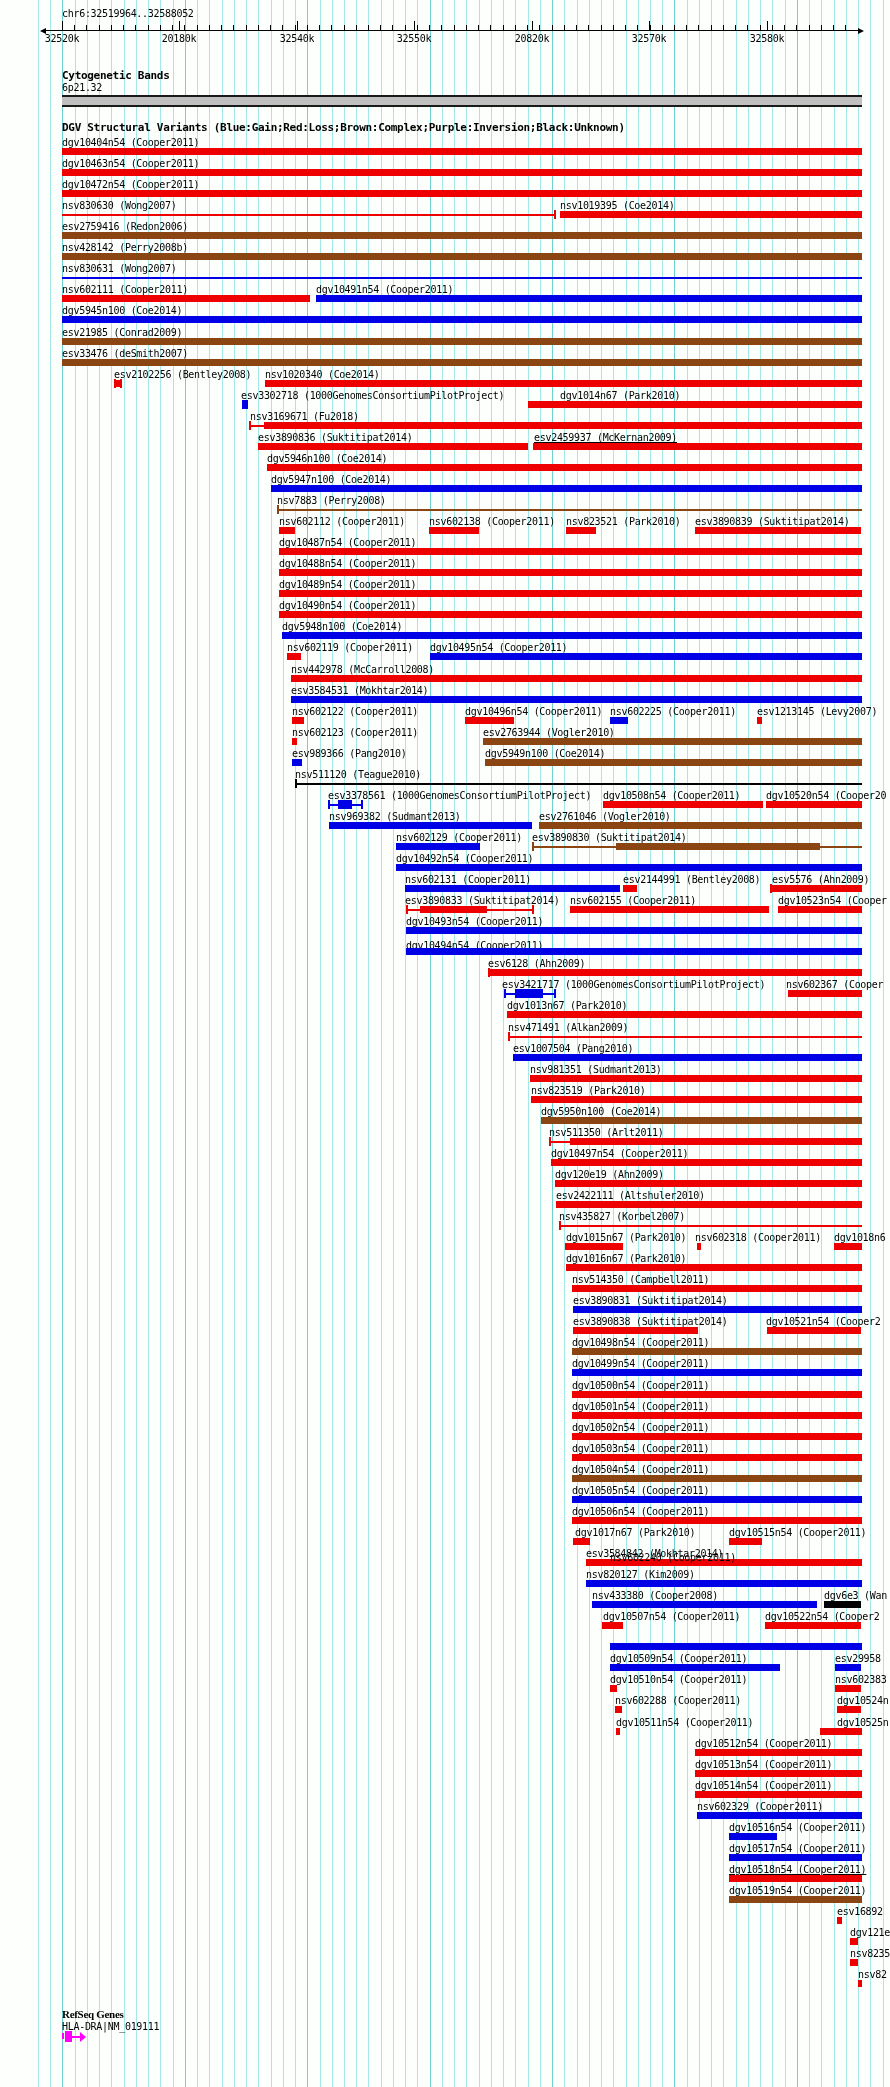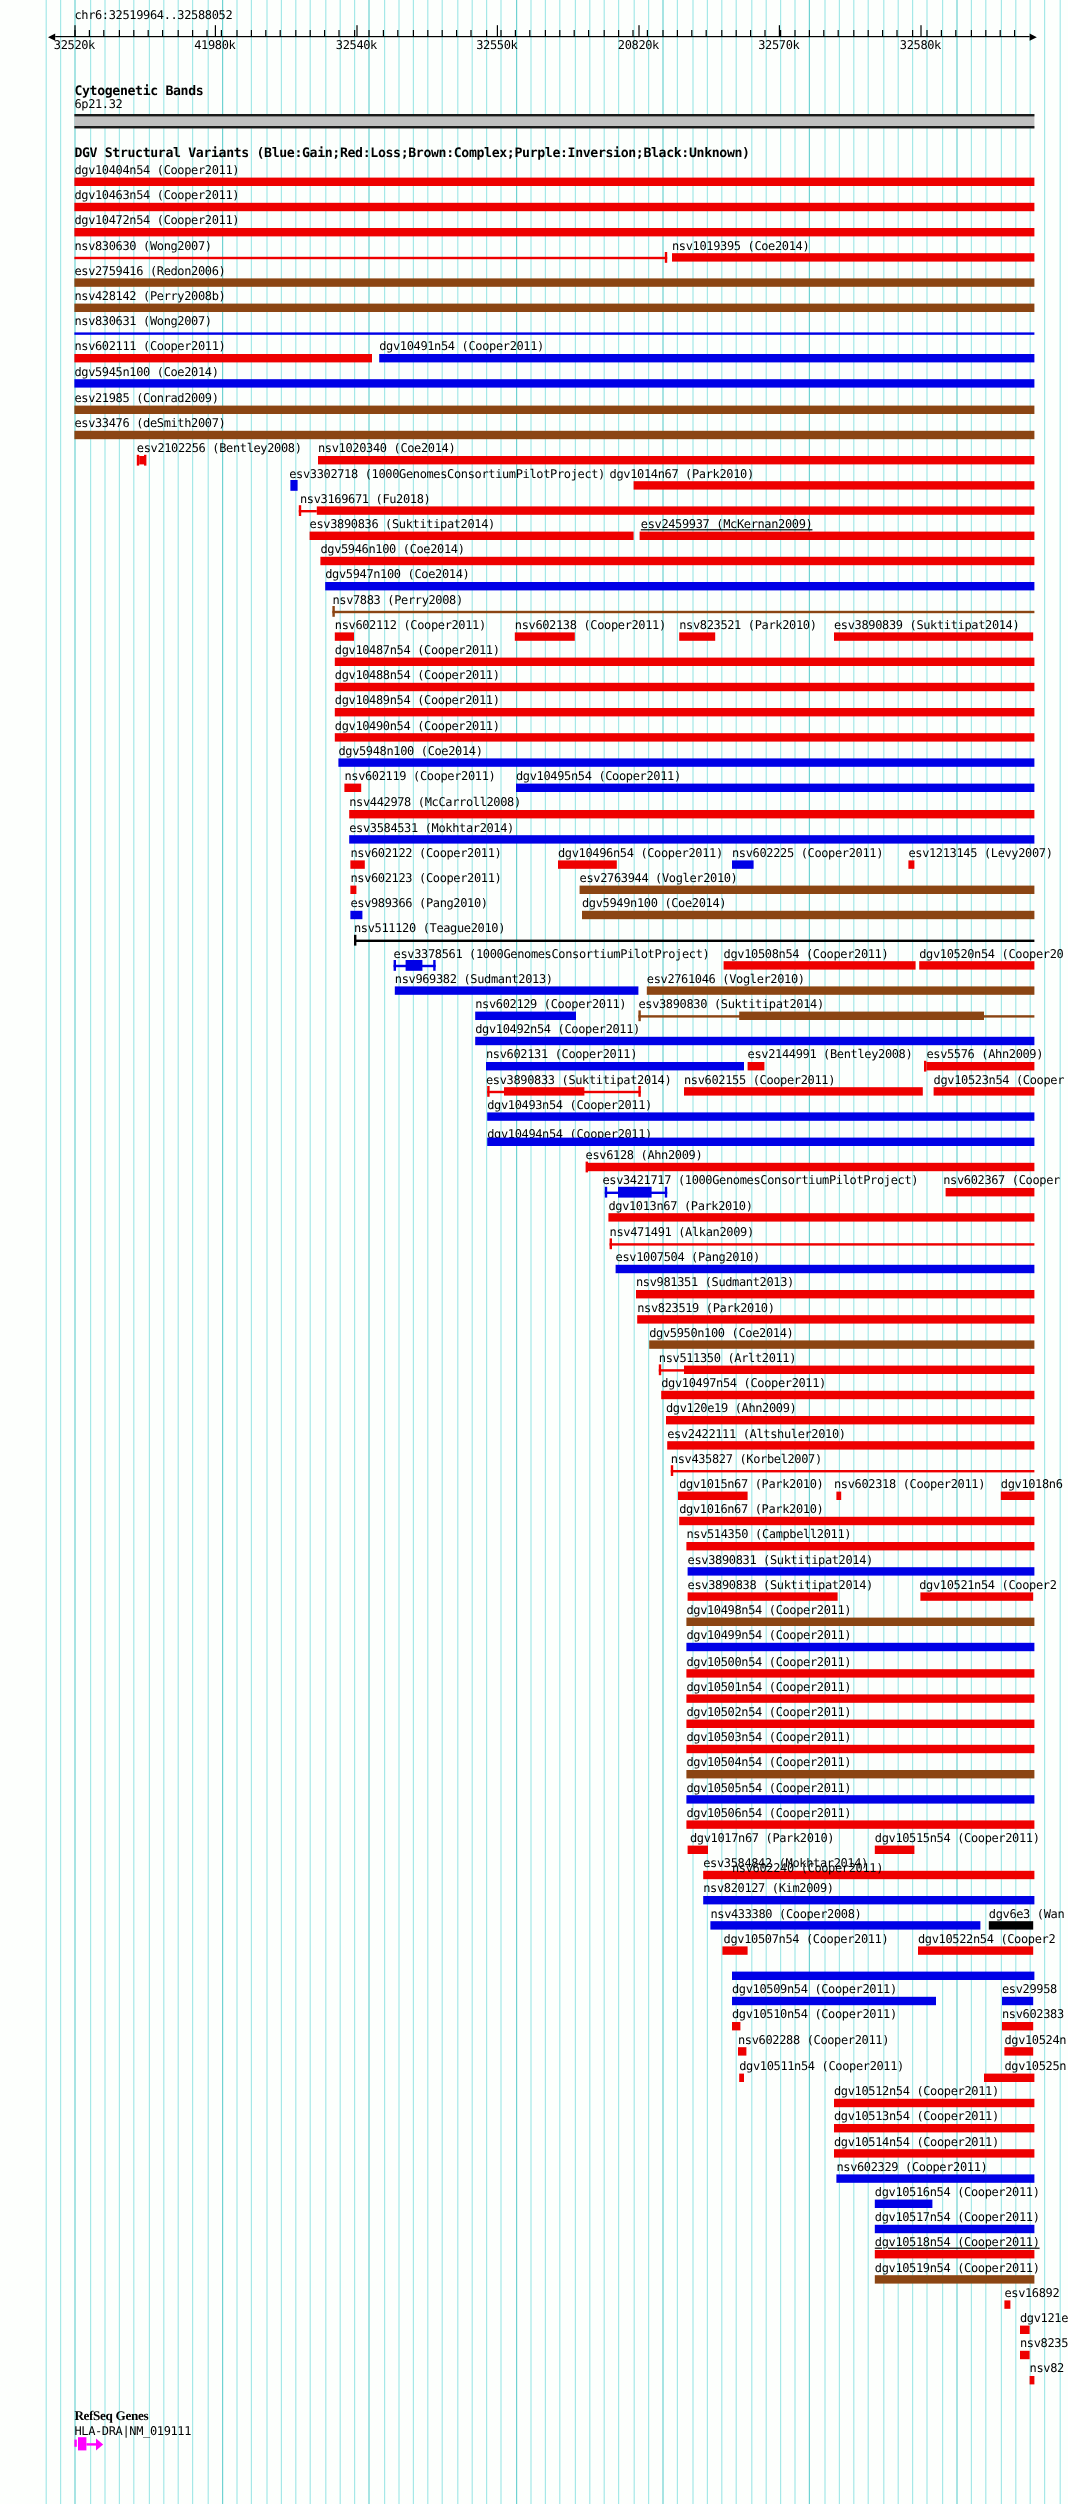--- a/index.html
+++ b/index.html
@@ -164,21 +164,21 @@
     <div class="tick" style="left: 771.92px; top: 25px; height: 5px;"></div>
     <div class="tick" style="left: 784.16px; top: 25px; height: 5px;"></div>
     <div class="tick" style="left: 796.4px; top: 25px; height: 5px;"></div>
     <div class="tick" style="left: 808.64px; top: 25px; height: 5px;"></div>
     <div class="tick" style="left: 820.88px; top: 25px; height: 5px;"></div>
     <div class="tick" style="left: 833.12px; top: 25px; height: 5px;"></div>
     <div class="tick" style="left: 845.36px; top: 25px; height: 5px;"></div>
     <div class="tick" style="left: 62px; top: 21px; height: 9px;"></div>
     <div class="rlabel" style="left: 32px; top: 33px;">32520k</div>
     <div class="tick" style="left: 179px; top: 21px; height: 9px;"></div>
-    <div class="rlabel" style="left: 149px; top: 33px;">41980k</div>
+    <div class="rlabel" style="left: 149px; top: 33px;">20180k</div>
     <div class="tick" style="left: 297px; top: 21px; height: 9px;"></div>
     <div class="rlabel" style="left: 267px; top: 33px;">32540k</div>
     <div class="tick" style="left: 414px; top: 21px; height: 9px;"></div>
     <div class="rlabel" style="left: 384px; top: 33px;">32550k</div>
     <div class="tick" style="left: 532px; top: 21px; height: 9px;"></div>
     <div class="rlabel" style="left: 502px; top: 33px;">20820k</div>
     <div class="tick" style="left: 649px; top: 21px; height: 9px;"></div>
     <div class="rlabel" style="left: 619px; top: 33px;">32570k</div>
     <div class="tick" style="left: 767px; top: 21px; height: 9px;"></div>
     <div class="rlabel" style="left: 737px; top: 33px;">32580k</div>
@@ -218,21 +218,21 @@
     <div class="lbl" style="left: 62px; top: 348px;">esv33476 (deSmith2007)</div>
     <div class="seg" style="left: 62px; top: 359px; width: 800px; height: 7px; background: rgb(139, 69, 19);"></div>
     <div class="lbl" style="left: 114px; top: 369px;">esv2102256 (Bentley2008)</div>
     <div class="seg" style="left: 114px; top: 379px; width: 2px; height: 9px; background: rgb(238, 0, 0);"></div>
     <div class="seg" style="left: 116px; top: 380px; width: 5px; height: 7px; background: rgb(238, 0, 0);"></div>
     <div class="seg" style="left: 120px; top: 379px; width: 2px; height: 9px; background: rgb(238, 0, 0);"></div>
     <div class="lbl" style="left: 265px; top: 369px;">nsv1020340 (Coe2014)</div>
     <div class="seg" style="left: 265px; top: 380px; width: 597px; height: 7px; background: rgb(238, 0, 0);"></div>
     <div class="lbl" style="left: 241px; top: 390px;">esv3302718 (1000GenomesConsortiumPilotProject)</div>
     <div class="seg" style="left: 242px; top: 400px; width: 6px; height: 9px; background: rgb(0, 0, 230);"></div>
-    <div class="lbl" style="left: 508px; top: 390px;">dgv1014n67 (Park2010)</div>
+    <div class="lbl" style="left: 528px; top: 390px; padding-left: 32px;">dgv1014n67 (Park2010)</div>
     <div class="seg" style="left: 528px; top: 401px; width: 334px; height: 7px; background: rgb(238, 0, 0);"></div>
     <div class="lbl" style="left: 250px; top: 411px;">nsv3169671 (Fu2018)</div>
     <div class="seg" style="left: 249px; top: 421px; width: 2px; height: 9px; background: rgb(238, 0, 0);"></div>
     <div class="seg" style="left: 249px; top: 425px; width: 15px; height: 2px; background: rgb(238, 0, 0);"></div>
     <div class="seg" style="left: 264px; top: 422px; width: 598px; height: 7px; background: rgb(238, 0, 0);"></div>
     <div class="lbl" style="left: 258px; top: 432px;">esv3890836 (Suktitipat2014)</div>
     <div class="seg" style="left: 258px; top: 443px; width: 270px; height: 7px; background: rgb(238, 0, 0);"></div>
     <div class="lbl" style="left: 534px; top: 432px; text-decoration: underline;">esv2459937 (McKernan2009)</div>
     <div class="seg" style="left: 533px; top: 443px; width: 329px; height: 7px; background: rgb(238, 0, 0);"></div>
     <div class="lbl" style="left: 267px; top: 453px;">dgv5946n100 (Coe2014)</div>

